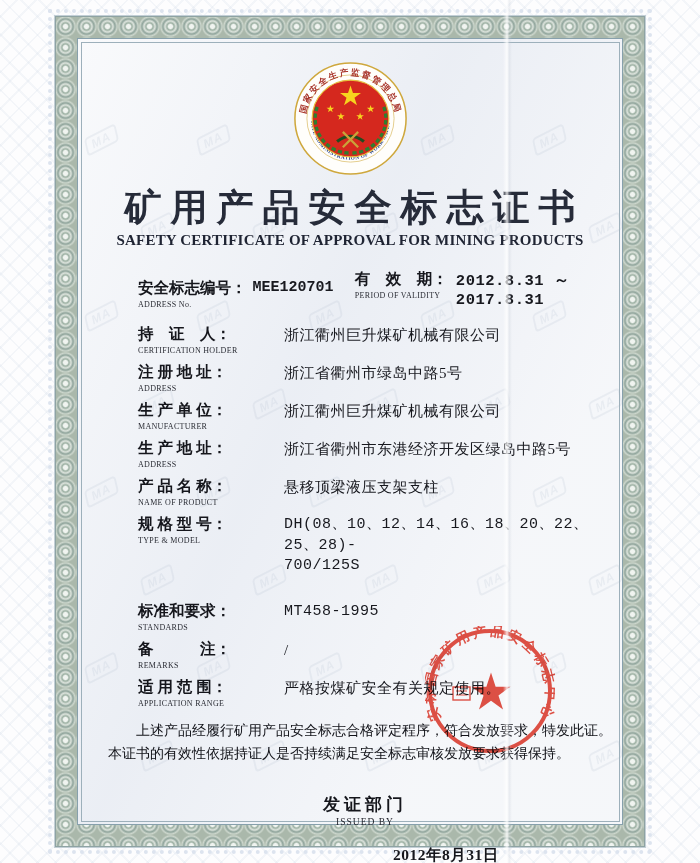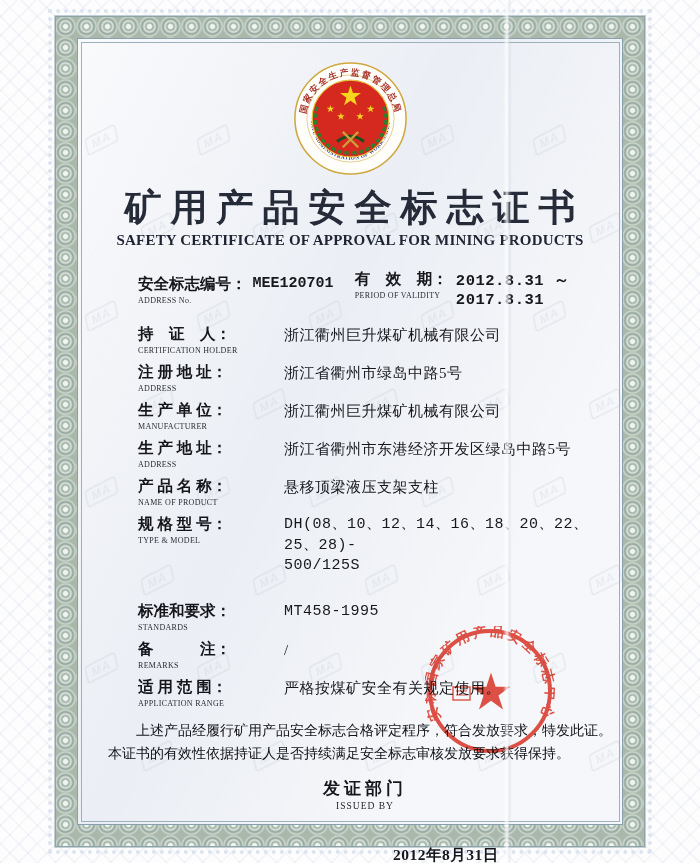--- a/index.html
+++ b/index.html
@@ -17,39 +17,39 @@
   .inner-paper::after{content:"";position:absolute;inset:2.5px;border:1px solid #9db0bb;pointer-events:none;}
   .wm-layer{position:absolute;inset:0;overflow:hidden;z-index:0;pointer-events:none;}
   .wm{position:absolute;color:#a9b7c9;opacity:.16;border:2px solid;border-radius:4px;padding:0 5px;
     font:700 12px "Liberation Sans","DejaVu Sans",sans-serif;letter-spacing:1px;
     transform:rotate(-27deg) skewX(-14deg);}
   .content{position:relative;z-index:1;}
   .emblem{display:block;margin:22px auto 0;}
   .title{margin:10px 0 0;text-align:center;font-size:37px;font-weight:700;color:#262b39;
     letter-spacing:9px;text-indent:9px;line-height:1.2;}
   .subtitle{margin:2px 0 0;text-align:center;font-size:15px;font-weight:700;color:#1f2433;letter-spacing:.2px;}
-  .meta-row{display:flex;margin:20px 10px 0 60px;align-items:center;}
+  .meta-row{display:flex;margin:20px 10px 0 60px;align-items:flex-end;}
   .lblblock{flex:none;}
   .zh{font-size:15.5px;font-weight:700;color:#15161c;white-space:nowrap;}
   .en{font-size:8px;font-weight:400;color:#2a2c34;letter-spacing:.3px;margin-top:1px;white-space:nowrap;}
   .mono{font-family:"Liberation Mono","DejaVu Sans Mono",monospace;}
   .meta-approval{display:flex;width:264px;}
   .meta-approval .val{margin-left:6px;font-size:15px;font-weight:700;color:#17181e;padding-top:1px;}
   .meta-validity{display:flex;}
   .meta-validity .val{margin-left:8px;font-size:15.5px;font-weight:700;color:#17181e;padding-top:1px;letter-spacing:.5px;}
   .rows{margin:15px 14px 0 60px;}
   .row{display:flex;margin-top:7px;min-height:29px;}
   .row .lblblock{width:146px;}
   .row .val{font-size:15px;color:#17181e;padding-top:1px;letter-spacing:.5px;line-height:1.35;}
   .row .val .l2{display:block;}
   .row.gap{margin-top:25px;}
   .declaration{margin:12px 8px 0 30px;width:505px;font-size:14px;line-height:1.6;color:#101117;
     text-indent:2em;letter-spacing:0;}
   .footer{position:relative;margin-top:12px;height:120px;}
-  .issued{position:absolute;left:0;width:100%;text-align:center;transform:translateX(15px);}
+  .issued{position:absolute;left:0;width:100%;text-align:center;transform:translateX(15px);margin-top:16px;}
   .issued .dept{font-size:17px;font-weight:700;letter-spacing:4px;color:#15161c;}
   .issued .dept-en{font-size:9.5px;font-weight:400;color:#25262e;letter-spacing:1px;margin-top:1px;}
   .issue-date{position:absolute;left:315px;top:68px;font-size:15.5px;font-weight:700;color:#15161c;letter-spacing:.5px;}
   .stamp{position:absolute;left:347px;top:587px;z-index:4;opacity:.88;mix-blend-mode:multiply;}
   .crease{position:absolute;left:503px;top:0;bottom:0;width:9px;z-index:5;pointer-events:none;
     background:linear-gradient(90deg,rgba(255,255,255,0),rgba(255,255,255,.8) 45%,rgba(198,204,214,.28) 70%,rgba(255,255,255,0));}
   svg text{font-family:"Liberation Serif","DejaVu Serif",serif;}
 </style>
 </head>
 <body>
@@ -186,21 +186,21 @@
             </div>
           <div class="val">悬移顶梁液压支架支柱</div>
         </div>
         <div class="row">
           <div class="lblblock">
               <div class="zh">规 格 型 号：</div>
           <div class="en">TYPE &amp; MODEL</div>
             </div>
           <div class="val mono">
             <span>DH(08、10、12、14、16、18、20、22、25、28)-</span>
-            <span class="l2">500/125S</span>
+            <span class="l2">700/125S</span>
           </div>
         </div>
         <div class="row gap">
           <div class="lblblock">
               <div class="zh">标准和要求：</div>
           <div class="en">STANDARDS</div>
             </div>
           <div class="val mono">MT458-1995</div>
         </div>
         <div class="row">

